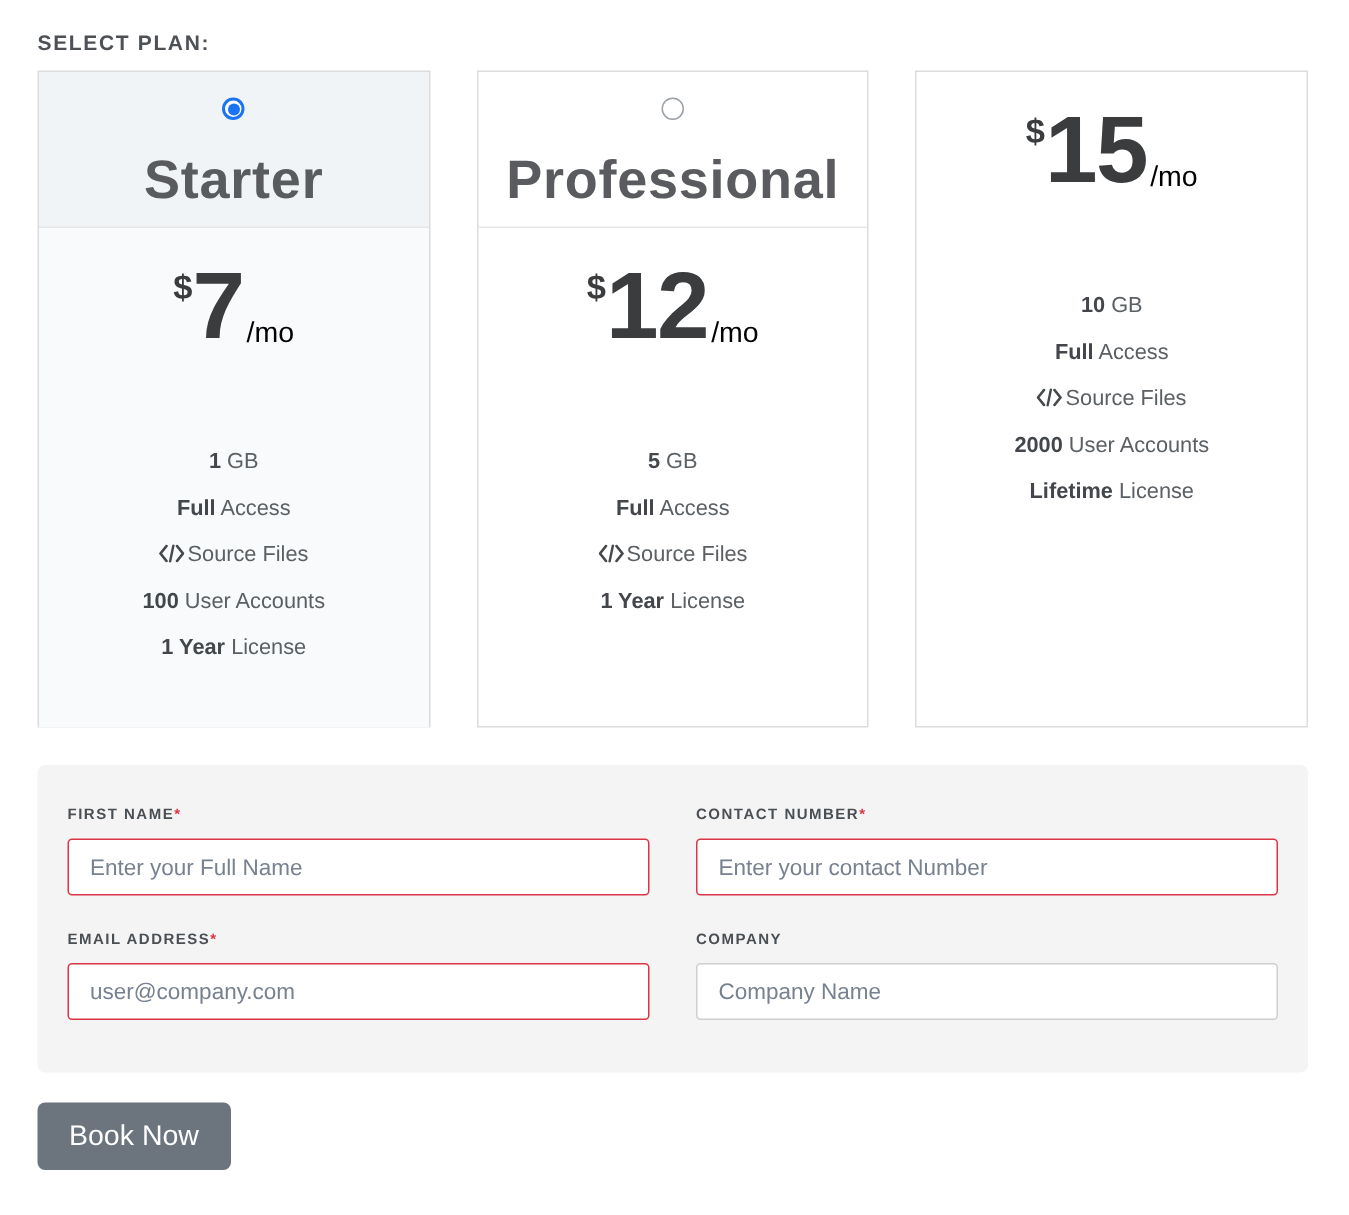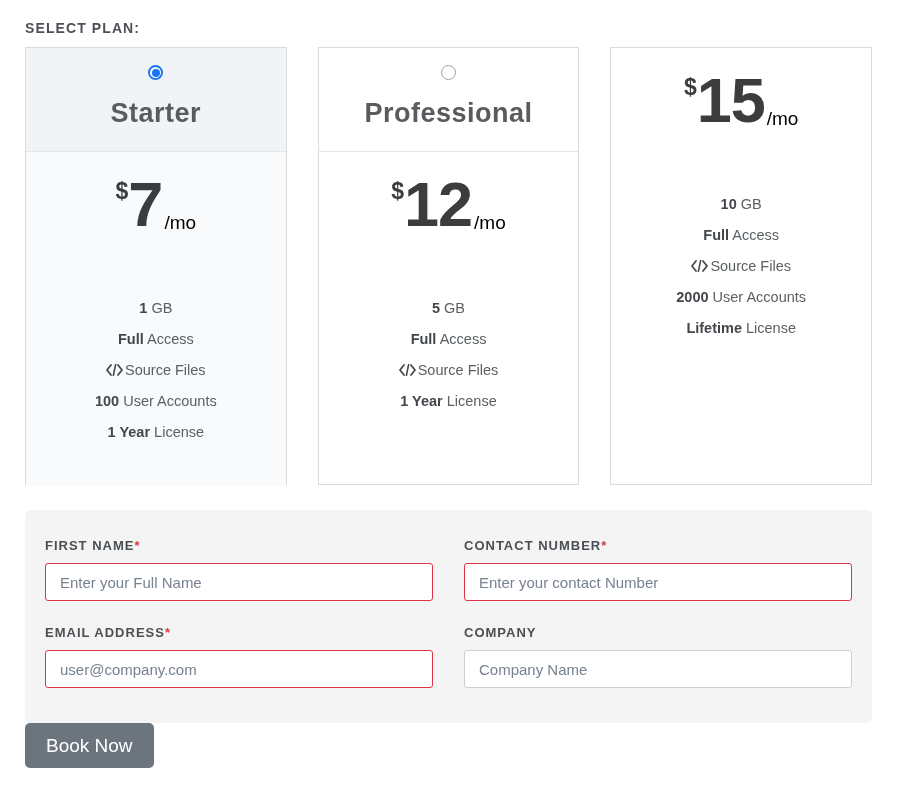--- a/index.html
+++ b/index.html
@@ -16,50 +16,50 @@
   .plan-card.selected .plan-header { background:#f1f4f7; }
   .plan-card.selected .plan-body { background:#f8fafb; }
 
   .plan-header { height:104px; text-align:center; padding-top:17px;
     border-bottom:1px solid #e6e6e6; }
   .radio { width:15px; height:15px; border-radius:50%; display:inline-block; background:#fff; }
   .radio.unchecked { border:1.5px solid #9aa0a6; }
   .radio.checked { border:2px solid #1b74f3; position:relative; }
   .radio.checked::after { content:""; position:absolute; top:1.5px; left:1.5px;
     right:1.5px; bottom:1.5px; border-radius:50%; background:#1b74f3; }
-  .plan-title { margin-top:14px; font-size:27px; font-weight:bold; color:#595b5e;
+  .plan-title { margin-top:14px; font-size:36px; font-weight:bold; color:#595b5e;
     letter-spacing:0.5px; }
 
   .plan-body { height:333px; padding-top:21px; }
   .price { display:flex; justify-content:center; line-height:1; }
   .currency { font-size:23px; font-weight:bold; color:#3a3c3e; margin-top:7px; }
   .amount { font-size:63px; font-weight:bold; color:#3a3c3e; letter-spacing:-1px; }
   .period { font-size:19px; color:#000000; align-self:flex-end; margin-bottom:4px; margin-left:2px; }
 
   .features { list-style:none; margin-top:57px; text-align:center; }
   .features li { line-height:31px; font-size:14.5px; color:#5b6064; }
   .features .b { font-weight:bold; color:#43474b; }
   .code-icon svg { vertical-align:-1px; margin-right:2px; }
 
   
   .form-panel { margin-top:25px; background:#f4f4f4; border-radius:5px;
     padding:28px 20px 35px 20px; display:grid;
     grid-template-columns:1fr 1fr; column-gap:31px; row-gap:24px; }
-  .field-label { font-size:13px; font-weight:bold; color:#4a4f54;
+  .field-label { font-size:10px; font-weight:bold; color:#4a4f54;
     letter-spacing:1px; margin-bottom:10px; }
   .asterisk { color:#dc3545; font-weight:bold; }
   .field input { width:100%; height:38px; background:#fff; border-radius:3px;
     padding:0 14px; font-size:15px; color:#737373; outline:none;
     font-family:"Liberation Sans", sans-serif; }
   .field input::placeholder { color:#77818f; opacity:1; }
   .field input.req { border:1.5px solid #dc3545; }
   .field input.opt { border:1px solid #cfcfcf; }
 
   
-  .book-now { display:inline-block; background:#6c757d; color:#fff;
+  .book-now { margin-top:20px; display:inline-block; background:#6c757d; color:#fff;
     border:none; border-radius:5px; height:45px; padding:0 21px; font-size:19px;
     font-family:"Liberation Sans", sans-serif; cursor:pointer; }
 </style>
 </head>
 <body>
 
 <div class="container">
 
   <div class="select-plan-label">SELECT PLAN:</div>
 

